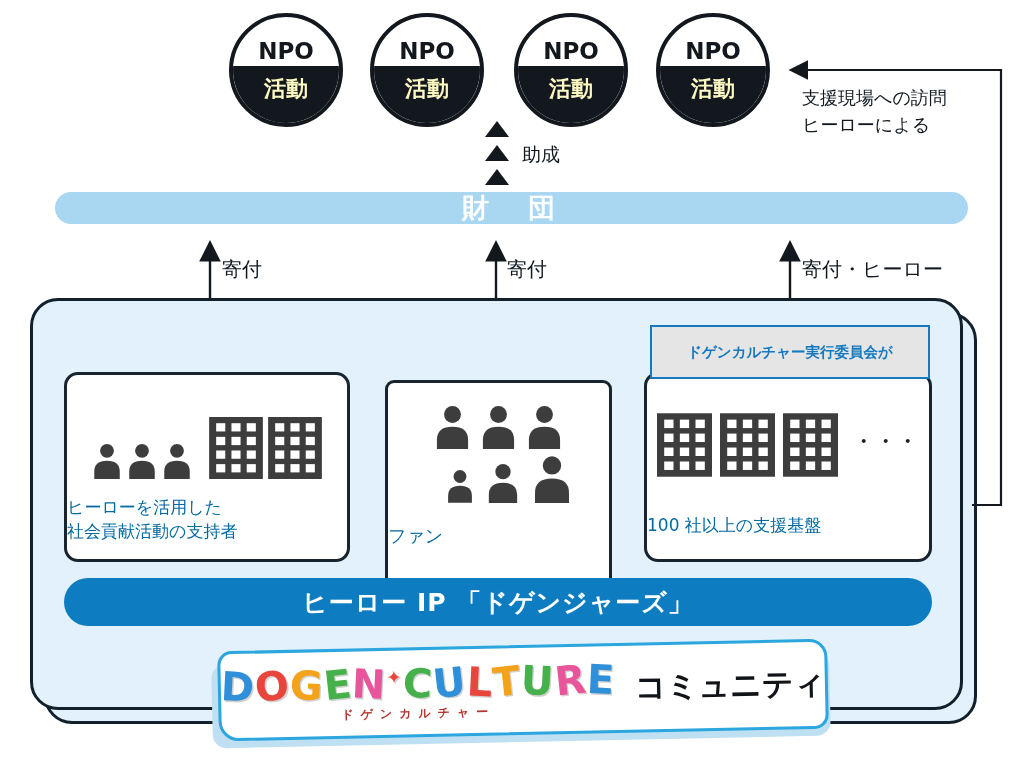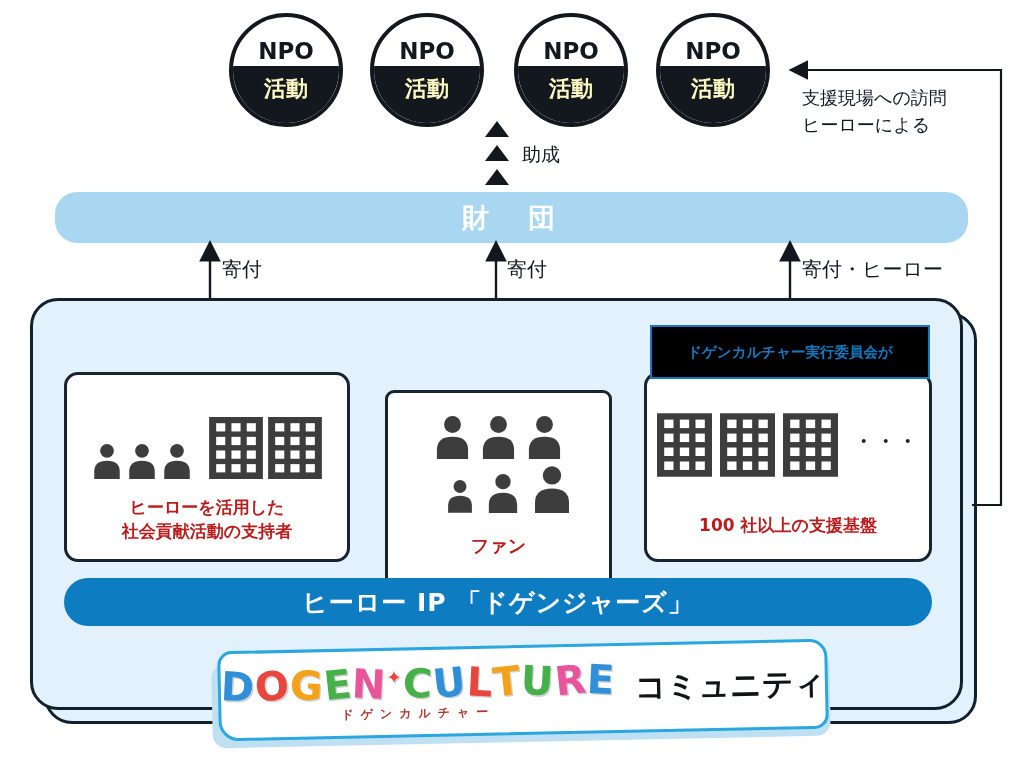--- a/index.html
+++ b/index.html
@@ -18,45 +18,45 @@
   .npo-bottom{position:absolute;bottom:0;left:0;right:0;height:54%;background:#12181d;color:#fef9c3;
        display:flex;align-items:center;justify-content:center;font-weight:bold;font-size:22px;
        padding-bottom:10px;}
 
   
   .flabel{position:absolute;color:#101820;font-size:20px;white-space:nowrap;}
   .grant-label{left:522px;top:142px;font-size:19px;}
   .hero-note{position:absolute;left:802px;top:84px;font-size:18px;line-height:1.5;color:#101820;}
 
   
-  .foundation{position:absolute;left:55px;top:192px;width:913px;height:51px;background:#a9d6f1;
+  .foundation{position:absolute;left:55px;top:192px;width:913px;height:32px;background:#a9d6f1;
        border-radius:22px;display:flex;align-items:center;justify-content:center;
        color:#fff;font-size:27px;font-weight:bold;letter-spacing:6px;text-align:center;}
 
   
   .community-offset{position:absolute;left:44px;top:312px;width:933px;height:412px;
        background:#e2f1fb;border:3px solid #12202b;border-radius:28px;}
   .community{position:absolute;left:30px;top:298px;width:933px;height:412px;
        background:#e2f1fb;border:3px solid #12202b;border-radius:28px;}
 
   .wbox{position:absolute;background:#fff;border:3px solid #18242f;border-radius:14px;}
   .box1{left:64px;top:372px;width:286px;height:190px;}
-  .box2{left:385px;top:390px;width:227px;height:212px;border-radius:9px;}
+  .box2{left:385px;top:380px;width:227px;height:212px;border-radius:9px;}
   .box3{left:644px;top:372px;width:288px;height:190px;}
 
   .iconrow{position:absolute;left:0;right:0;display:flex;justify-content:center;
        align-items:flex-end;gap:5px;}
-  .btext{position:absolute;left:0;right:0;text-align:center;font-size:17px;line-height:1.42;
-       color:#b91c1c;font-weight:bold;}
+  .btext{position:absolute;left:0;right:0;font-size:17px;line-height:1.42;
+       color:#0369a1;}
   .dots{font-size:20px;font-weight:bold;color:#222;margin-left:8px;margin-bottom:22px;letter-spacing:2px;}
 
   .ic{display:block;fill:#3d3d3d;}
 
   
-  .committee-note{position:absolute;left:650px;top:325px;width:280px;height:54px;background:#000000;
+  .committee-note{position:absolute;left:650px;top:325px;width:280px;height:54px;background:#e5e5e5;
        border:2px solid #1479bf;display:flex;flex-direction:column;align-items:center;
        justify-content:center;color:#1479bf;font-size:14.5px;line-height:1.4;z-index:5;}
   .committee-note .l1{font-weight:bold;}
 
   
   .hero-band{position:absolute;left:64px;top:578px;width:868px;height:48px;background:#0d7cc1;
        border-radius:24px;display:flex;align-items:center;justify-content:center;color:#fff;
        font-size:25px;font-weight:bold;letter-spacing:1px;z-index:4;}
 
   

